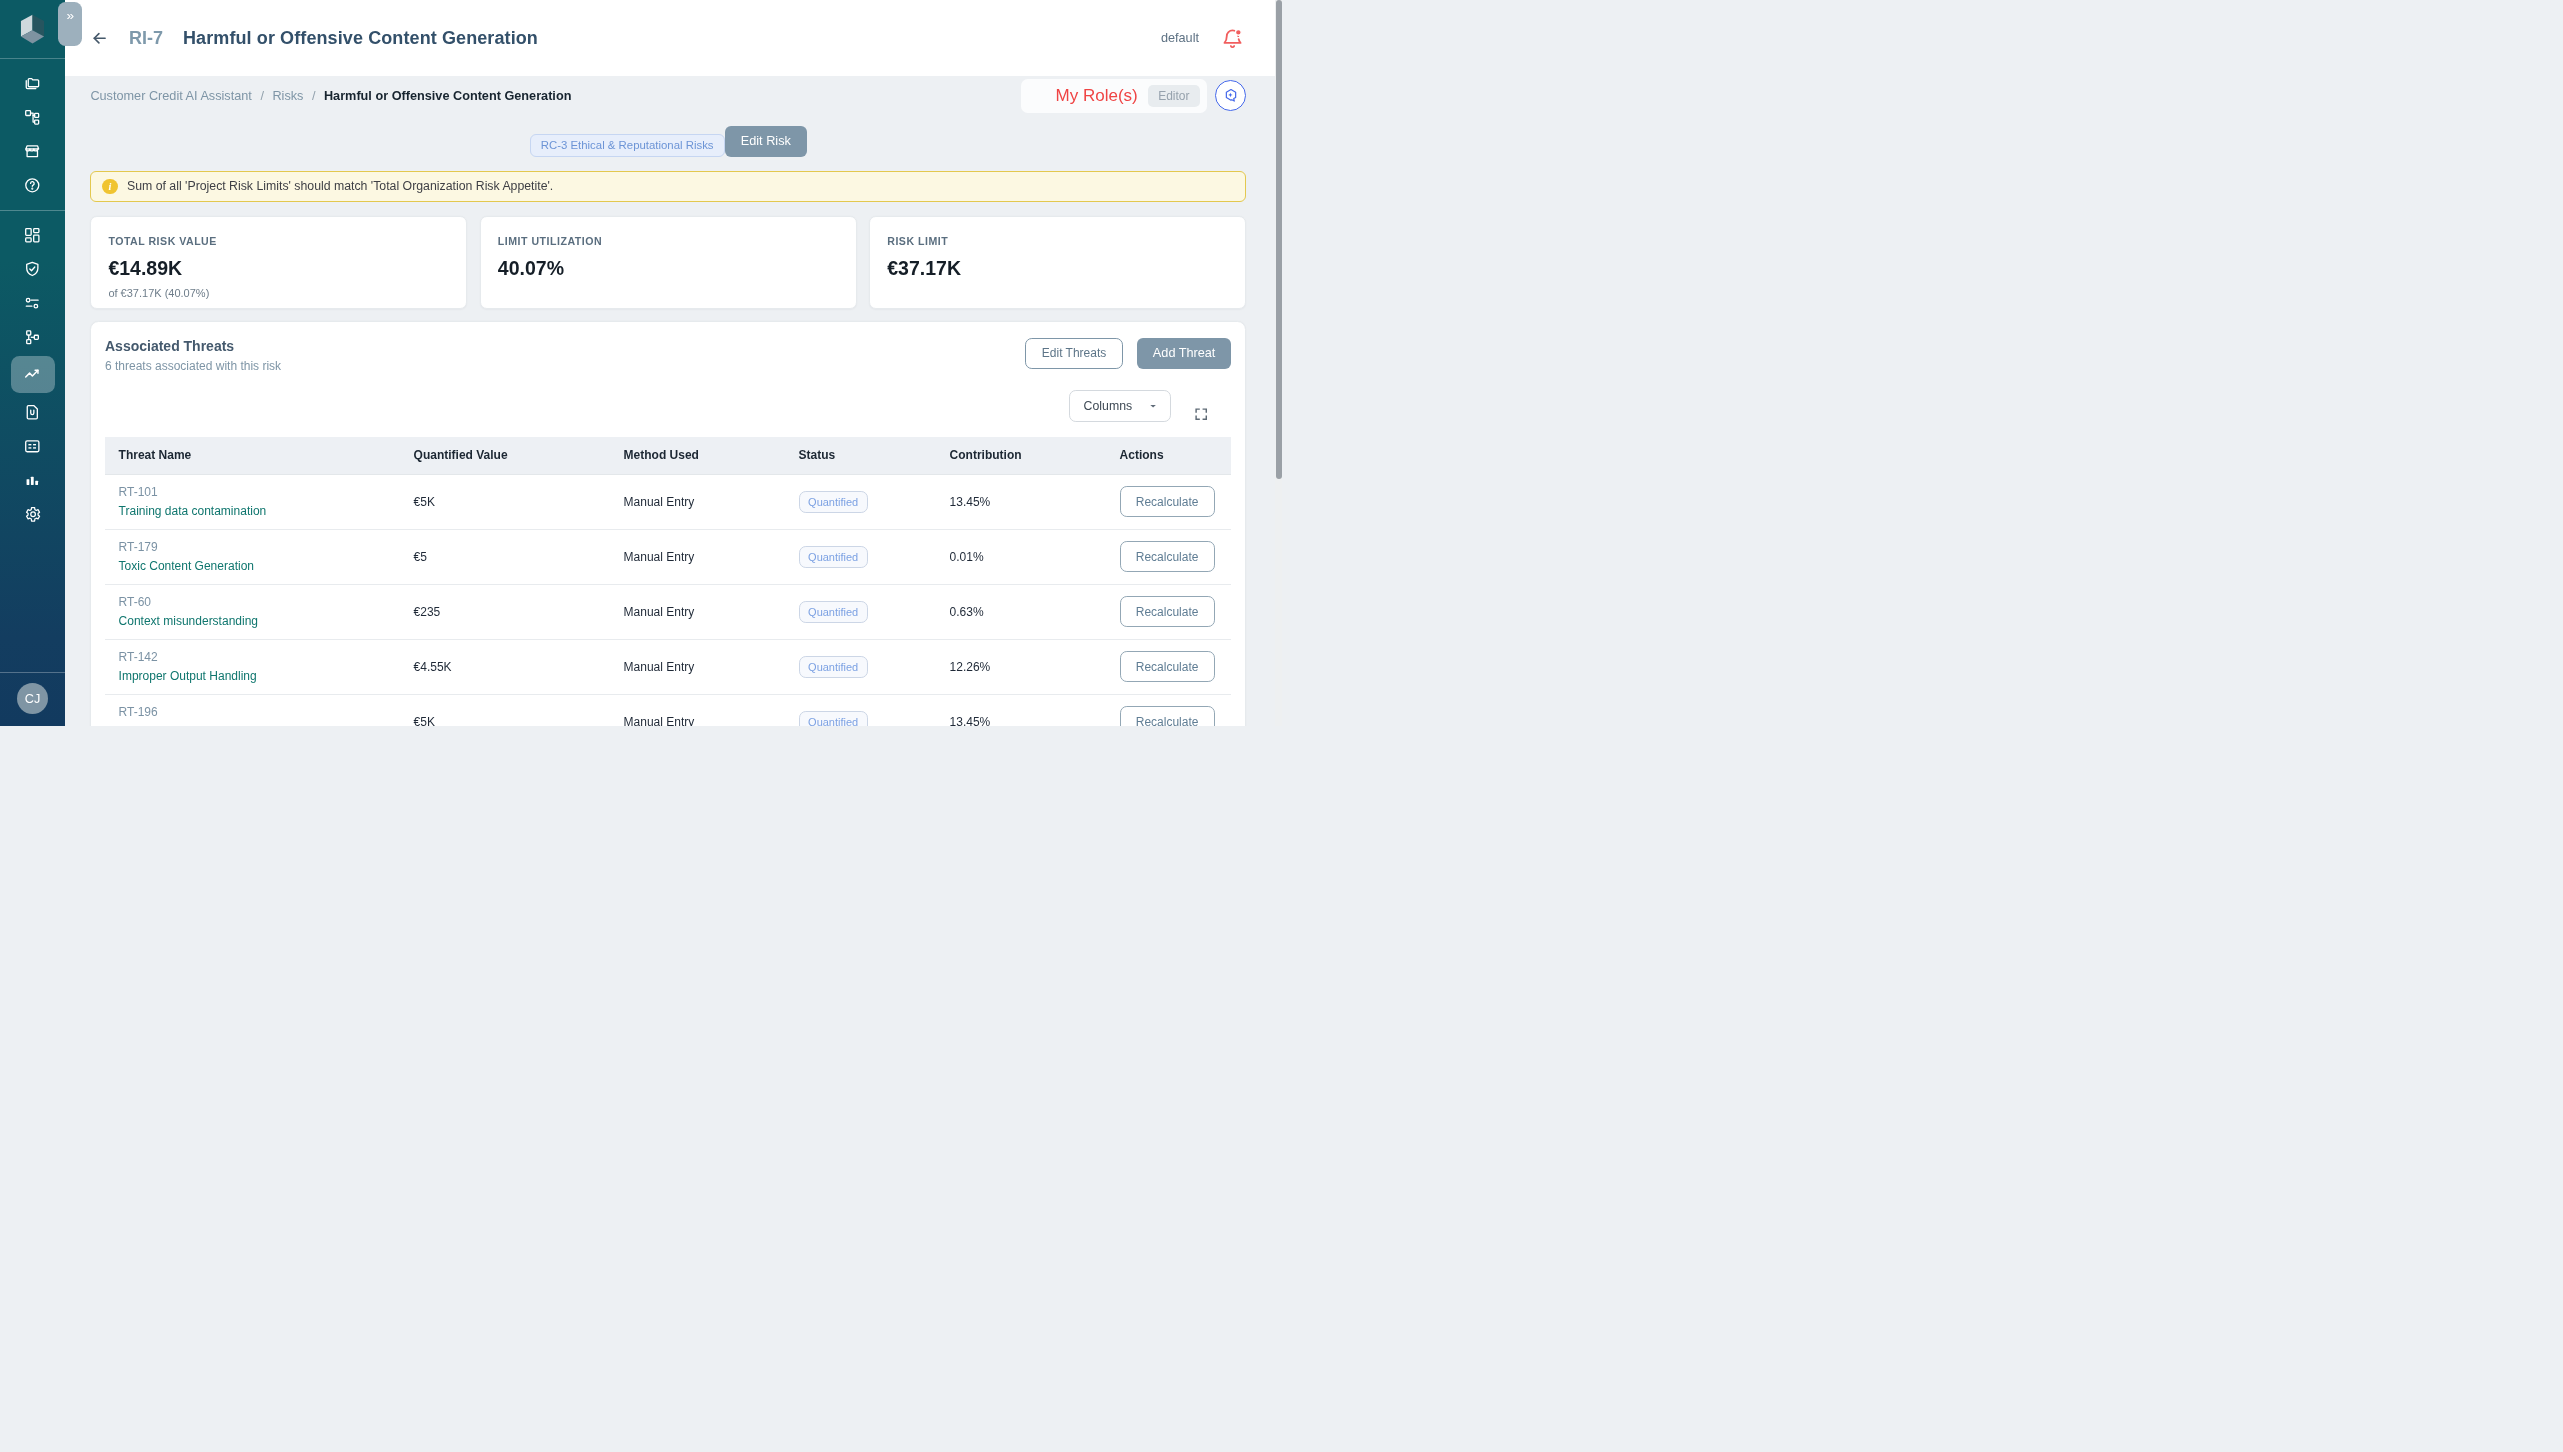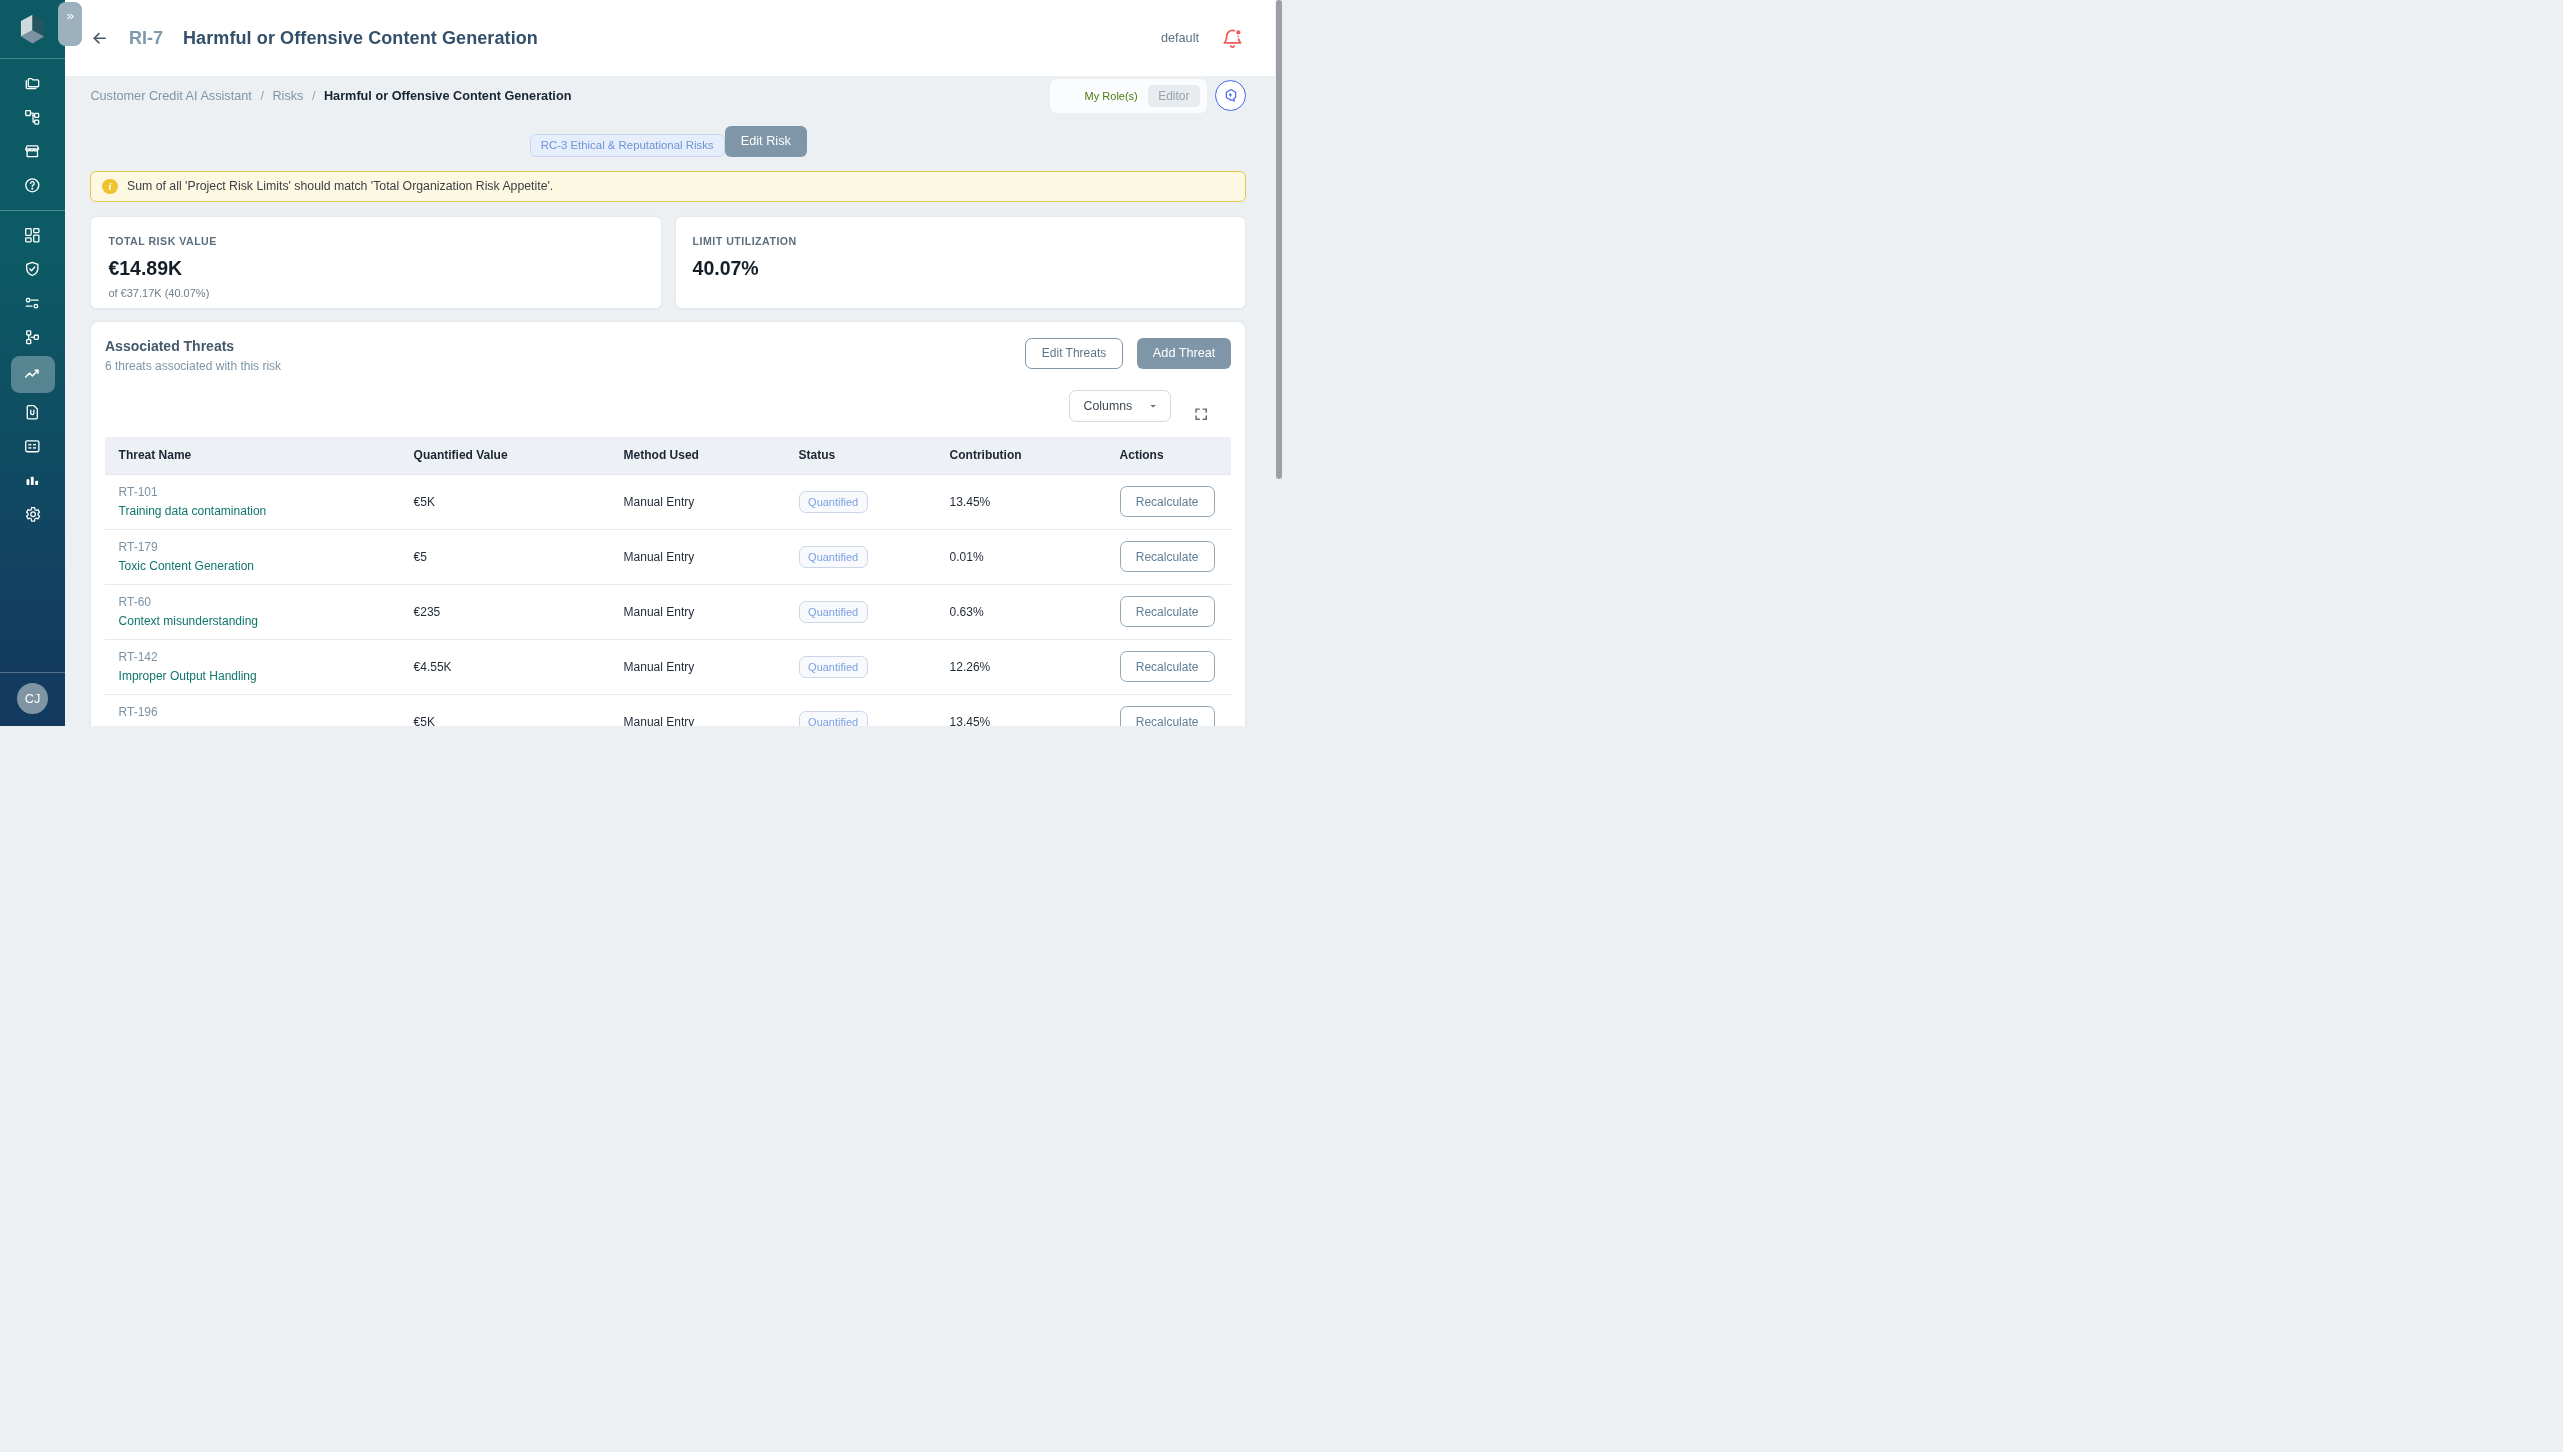--- a/index.html
+++ b/index.html
@@ -36,21 +36,21 @@
   
   .content { position:absolute; left:65px; top:59px; right:0; bottom:0; padding:0 36px 0 25.4px; overflow:hidden; }
 
   .crumb-row { margin-top:19.5px; display:flex; align-items:center; justify-content:space-between; }
   .breadcrumb { display:flex; align-items:center; gap:8.5px; font-size:12.7px; }
   .crumb-link { color:#7e95a6; cursor:pointer; }
   .crumb-sep { color:#93a2ad; }
   .crumb-current { color:#17242f; font-weight:bold; }
   .roles-wrap { display:flex; align-items:center; gap:8.5px; }
   .roles-pill { background:#fbfcfd; border-radius:6.8px; padding:6px 6.8px 6px 12.7px; display:flex; align-items:center; gap:10.2px; }
-  .roles-label { color:#4d7c0f; font-size:11px;margin-left:22px; }
+  .roles-label { color:#ef4444; font-size:17px;margin-left:22px; }
   .roles-badge { background:#e8ecef; color:#96a2ad; font-size:12px; padding:4.2px 10.2px; border-radius:5.1px; }
   .ai-circle { width:31px; height:31px; border-radius:50%; border:1.4px solid #4468eb; background:#fff;
     display:flex; align-items:center; justify-content:center; cursor:pointer; }
 
   .tag-row { margin-top:12.7px; display:flex; align-items:flex-end; justify-content:center; }
   .category-tag { background:#e7eefb; border:0.8px solid #c6d6f2; color:#6c94d6; font-size:11.4px;
     border-radius:6px; padding:4.2px 10.2px; cursor:pointer; }
   .btn-primary { background:#7e96a8; color:#fff; border:none; border-radius:6px; font-size:12.7px;
     padding:8.5px 16px; cursor:pointer; font-family:inherit; }
 
@@ -279,20 +279,24 @@
   <div class="stats-row">
     <div class="stat-card">
       <div class="stat-label">TOTAL RISK VALUE</div>
       <div class="stat-value">€14.89K</div>
       <div class="stat-sub">of €37.17K (40.07%)</div>
     </div>
     <div class="stat-card">
       <div class="stat-label">LIMIT UTILIZATION</div>
       <div class="stat-value">40.07%</div>
     </div>
+    <div class="stat-card">
+      <div class="stat-label">RISK LIMIT</div>
+      <div class="stat-value">€37.17K</div>
+    </div>
   </div>
 
   <section class="threats-card">
     <div class="threats-head">
       <div>
         <div class="threats-title">Associated Threats</div>
         <div class="threats-sub">6 threats associated with this risk</div>
       </div>
       <div class="threats-actions">
         <button class="btn-outline-slate">Edit Threats</button>

